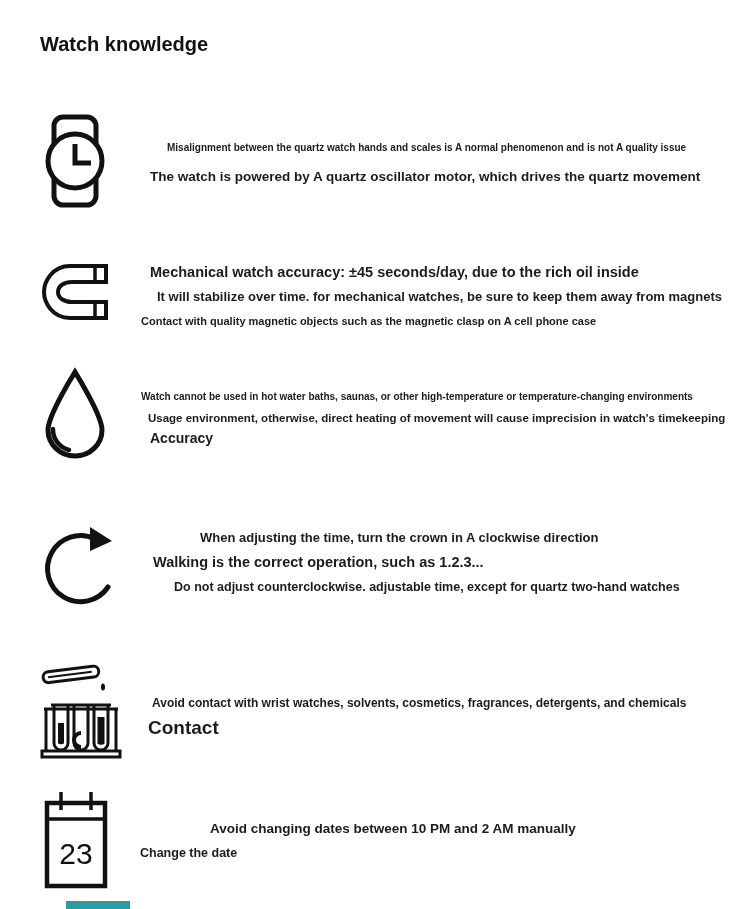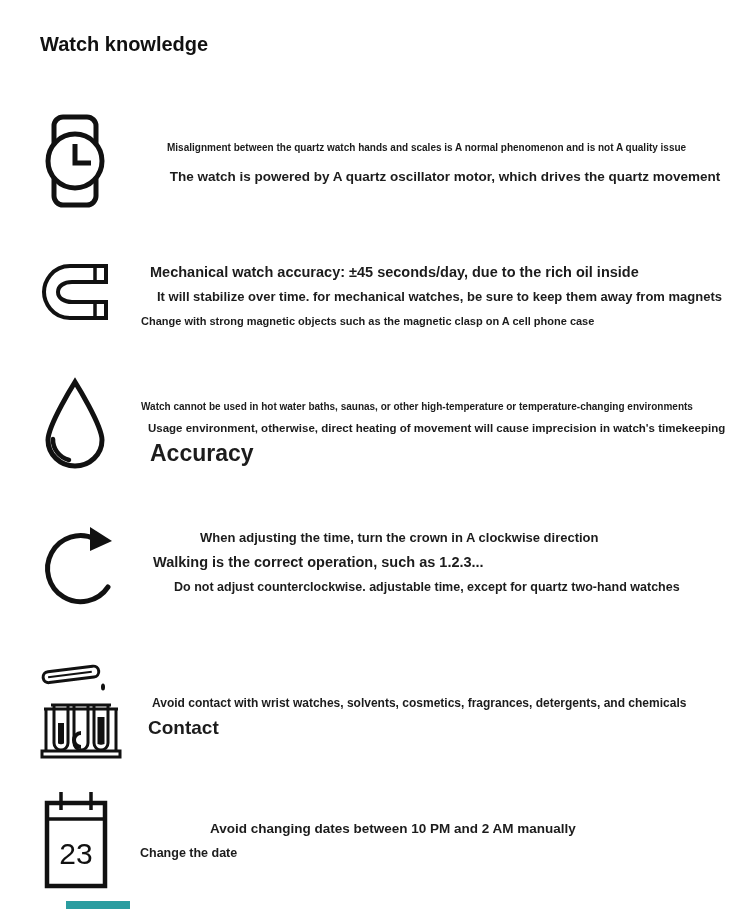--- a/index.html
+++ b/index.html
@@ -15,35 +15,35 @@
     position:absolute;left:40px;top:33px;
     font-size:20px;font-weight:bold;color:#111;
   }
   .section{position:absolute;left:40px;display:flex;align-items:flex-start;width:700px;}
   .icon{flex:0 0 72px;width:72px;}
   .icon svg{display:block;}
   .txt{flex:1;min-width:0;}
   .txt div{font-weight:bold;white-space:nowrap;}
   #s1{top:112px}
   #s2{top:261px}
-  #s3{top:377px}
+  #s3{top:367px}
   #s4{top:521px}
   #s5{top:659px}
   #s6{top:788px}
 
   #s1 .l0{font-size:10px;  margin:30px 0 16px 55px;}
-  #s1 .l1{font-size:13.5px;margin:7px 0 0 38px;text-align:center;}
+  #s1 .l1{font-size:13.5px;margin:7px 0 0 38px;}
 
   #s2 .l0{font-size:14.5px;margin:3px  0 0 38px;}
   #s2 .l1{font-size:13px;  margin:9px  0 0 45px;}
   #s2 .l2{font-size:11px;  margin:11px 0 0 29px;}
 
   #s3 .l0{font-size:10px;  margin:24px 0 0 29px;}
   #s3 .l1{font-size:11.5px;margin:10px 0 0 36px;}
-  #s3 .l2{font-size:23px;  margin:6px  0 0 38px;}
+  #s3 .l2{font-size:14px;  margin:6px  0 0 38px;}
 
   #s4 .l0{font-size:13px;margin:9px 0 0 88px;}
   #s4 .l1{font-size:14.5px;margin:9px  0 0 41px;}
   #s4 .l2{font-size:12.5px;margin:10px 0 0 41px;padding-left:21px;}
 
   #s5 .l0{font-size:12px;  margin:37px 0 0 40px;}
   #s5 .l1{font-size:19px;  margin:7px 0 0 36px;}
 
   #s6 .l0{font-size:13.5px;margin:33px 0 0 98px;}
   #s6 .l1{font-size:12.5px;margin:10px 0 0 28px;}
@@ -81,21 +81,21 @@
     <div class="icon">
       <svg width="70" height="62" viewBox="0 0 70 62">
         <path d="M66 5 L30 5 C12 5 4 21 4 31 C4 41 12 57 30 57 L66 57 L66 41 L32 41 C24 41 18 37 18 31 C18 25 24 21 32 21 L66 21 Z" fill="none" stroke="#111" stroke-width="4"></path>
         <line x1="55" y1="5" x2="55" y2="21" stroke="#111" stroke-width="3.5"></line>
         <line x1="55" y1="41" x2="55" y2="57" stroke="#111" stroke-width="3.5"></line>
       </svg>
     </div>
     <div class="txt">
       <div class="l0">Mechanical watch accuracy: ±45 seconds/day, due to the rich oil inside</div>
       <div class="l1">It will stabilize over time. for mechanical watches, be sure to keep them away from magnets</div>
-      <div class="l2">Change with strong magnetic objects such as the magnetic clasp on A cell phone case</div>
+      <div class="l2">Contact with quality magnetic objects such as the magnetic clasp on A cell phone case</div>
     </div>
   </div>
 
   <div class="section" id="s3">
     <div class="icon">
       <svg width="70" height="92" viewBox="0 0 70 92">
         <path d="M35 5 C35 5 8 48 8 63 A27 26 0 0 0 62 63 C62 48 35 5 35 5 Z" fill="none" stroke="#111" stroke-width="5"></path>
         <path d="M13 62 A22 21 0 0 0 29 83" fill="none" stroke="#111" stroke-width="4.5" stroke-linecap="round"></path>
       </svg>
     </div>

